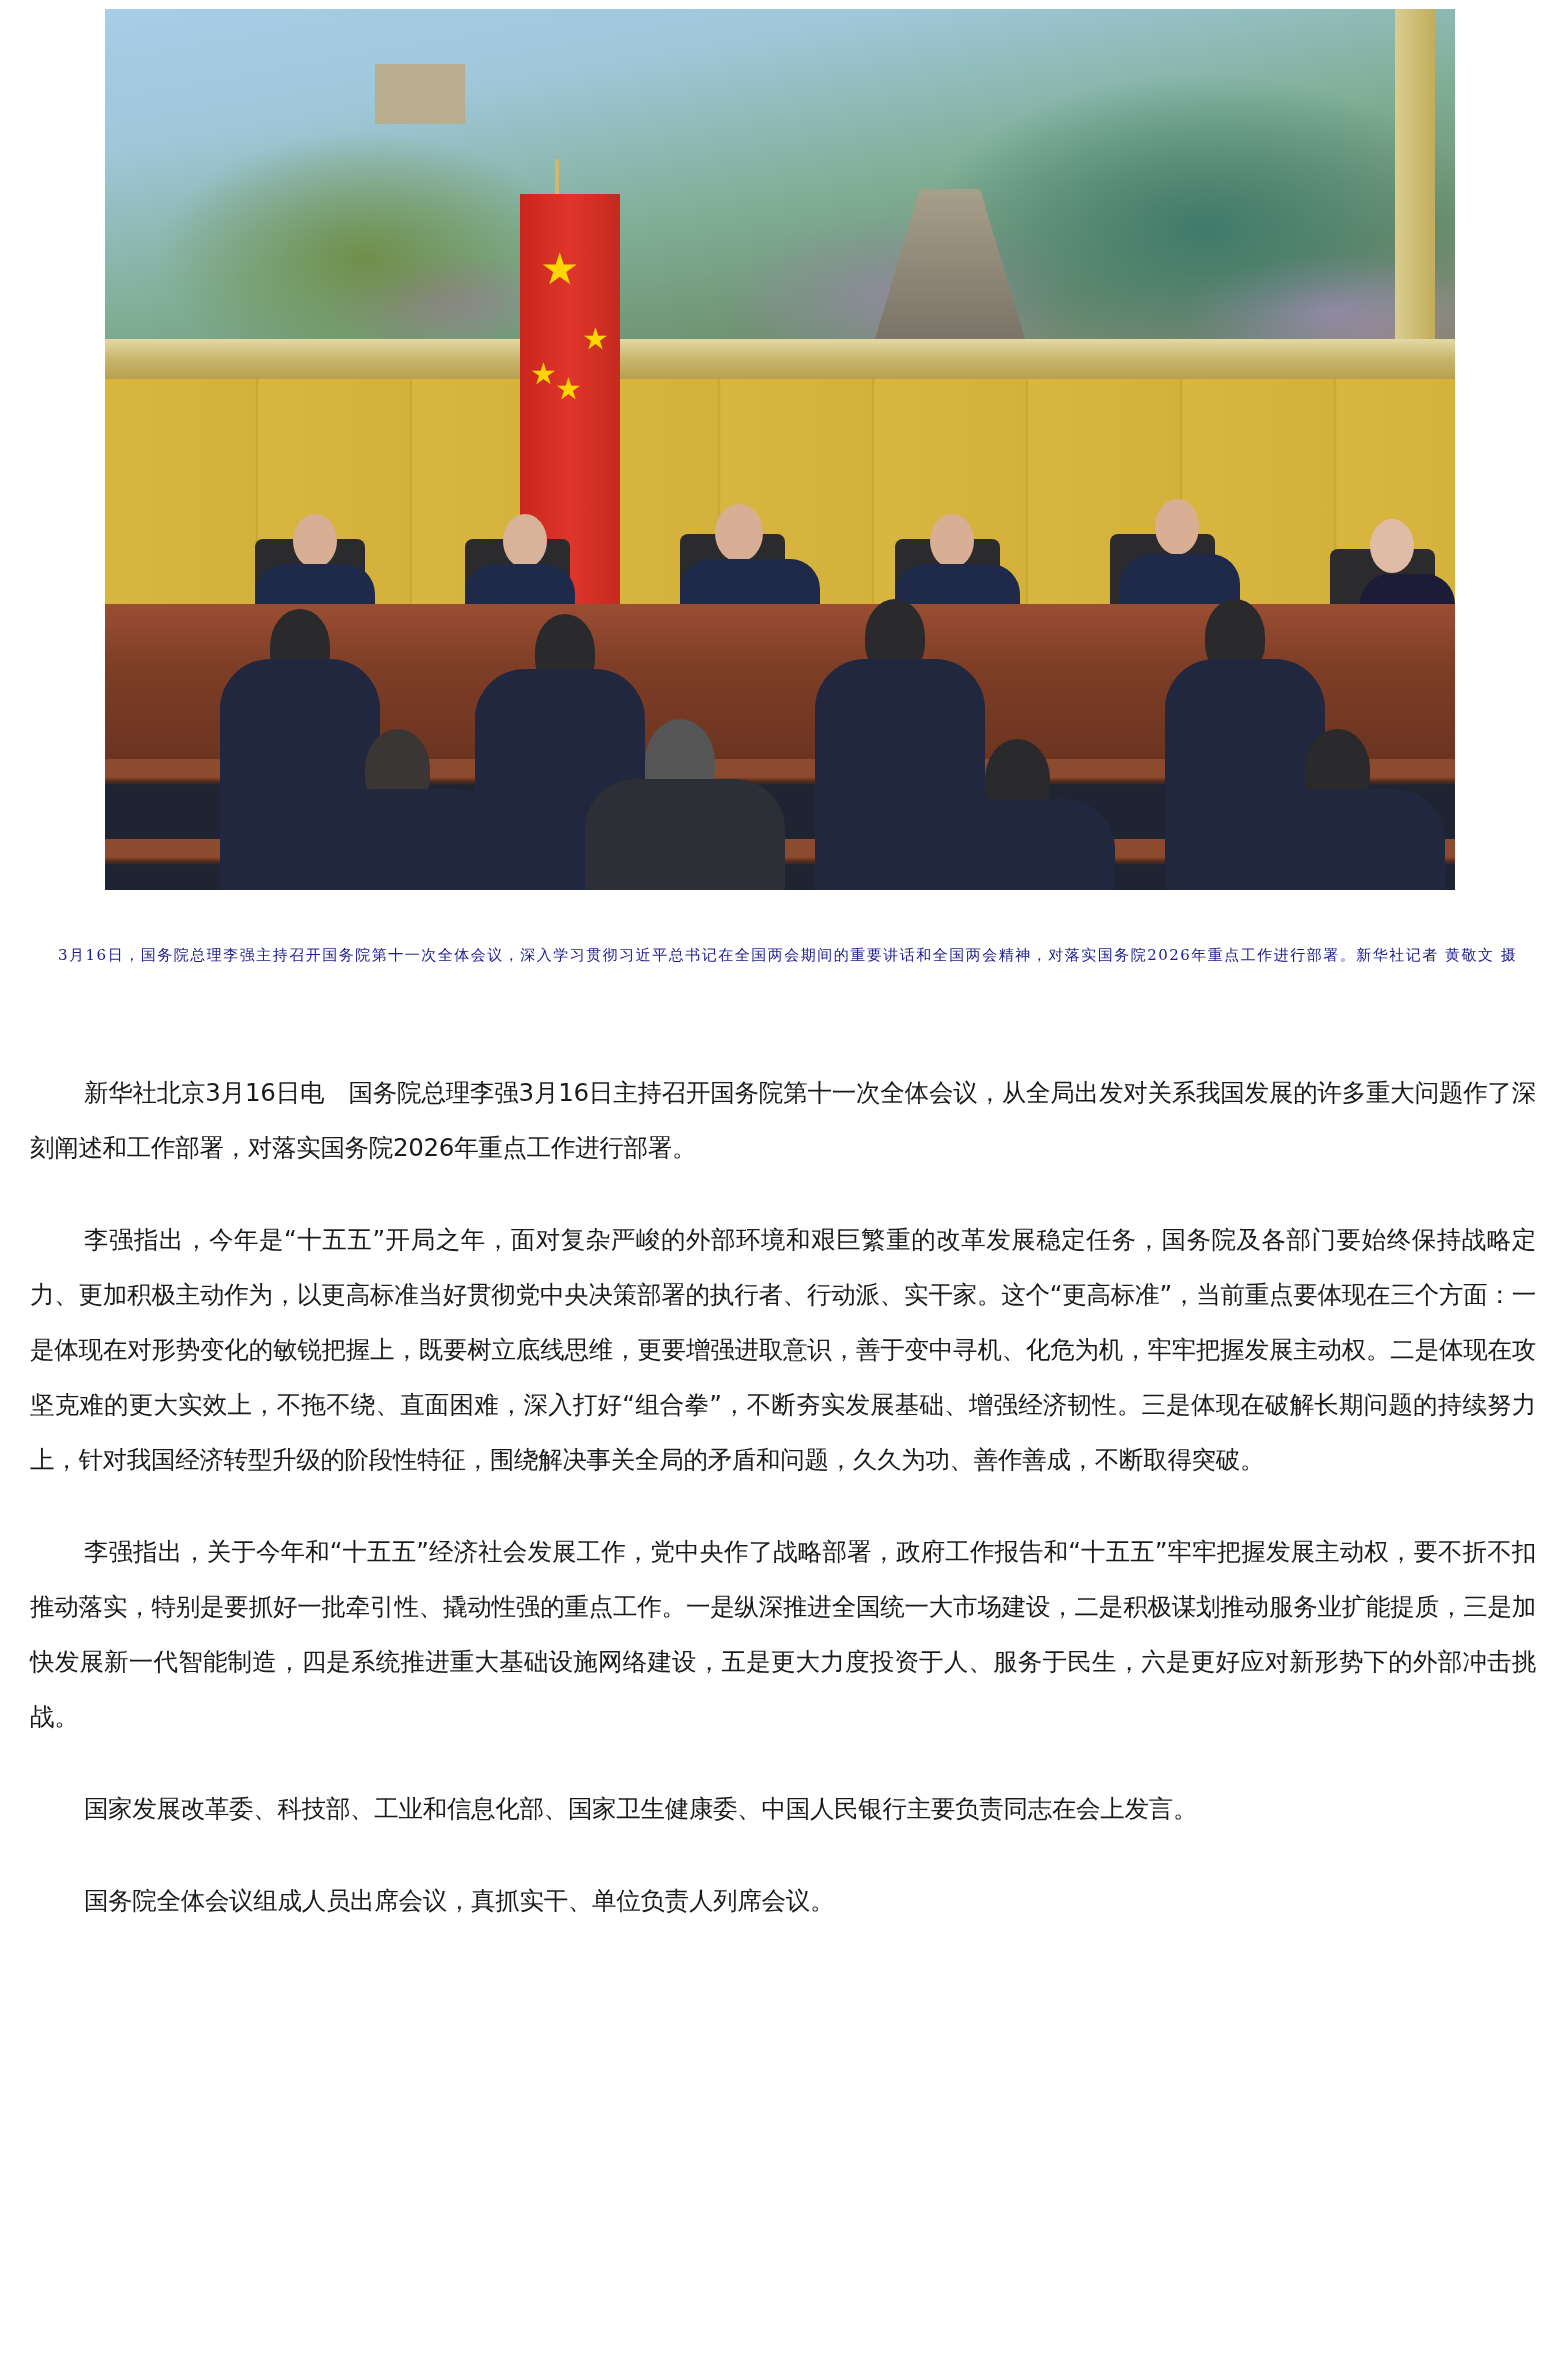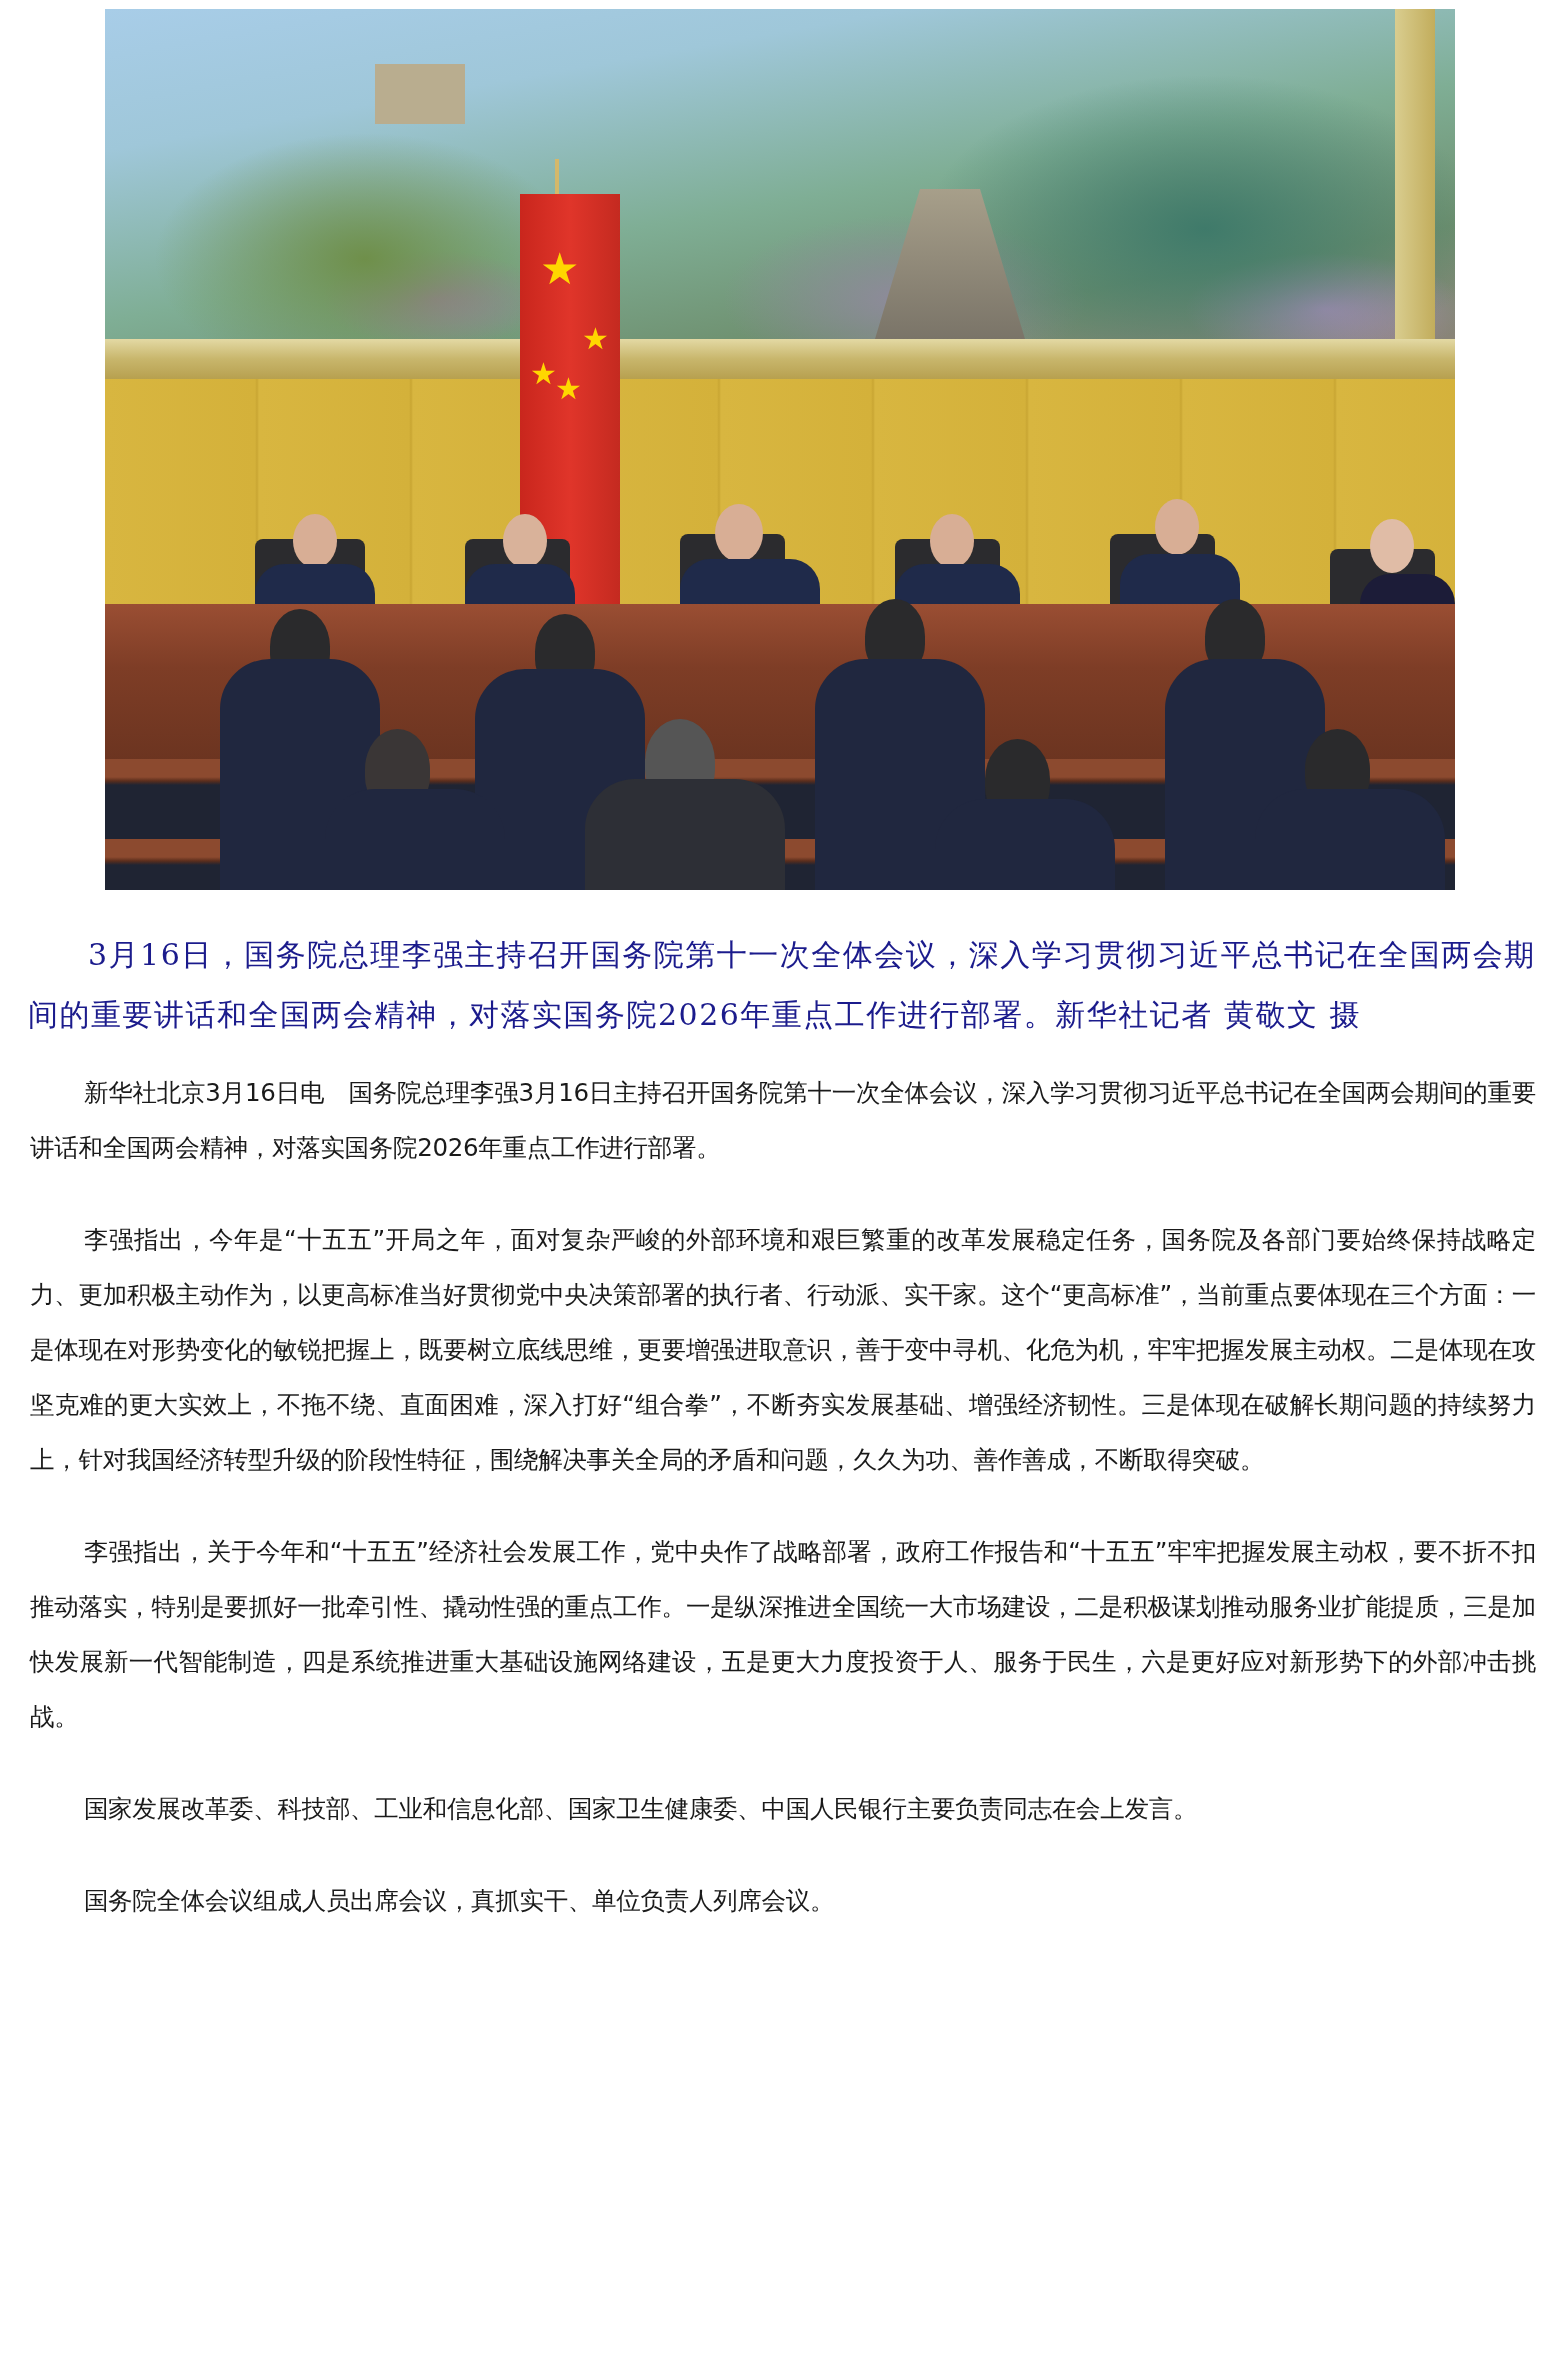--- a/index.html
+++ b/index.html
@@ -31,21 +31,21 @@
     background:linear-gradient(180deg,#9a4e33 0%,#7e3d26 40%,#6b3420 100%); }
   .rows { position:absolute; left:0; top:750px; width:1350px; height:131px;
     background:repeating-linear-gradient(180deg,#8c4a2f 0px,#8c4a2f 18px,#5a2d1c 22px,#1f2433 26px,#1f2433 80px); }
   .person { position:absolute; }
   .person .chair { position:absolute; background:#2b2b2e; border-radius:8px; }
   .person .head { position:absolute; border-radius:50%; background:#d8ae95; }
   .person .body { position:absolute; background:#1f2a4a; border-radius:30px 30px 0 0; }
   .aud { position:absolute; border-radius:50% 50% 40% 40%; background:#2a2a2c; }
   .aud-body { position:absolute; background:#20273f; border-radius:50px 50px 0 0; }
   .caption { position:absolute; left:28px; top:925px; width:1510px;
-    font-family:"DejaVu Serif","Liberation Serif",serif; color:#1b1b8c; font-size:30px; line-height:60px;
+    font-family:"DejaVu Serif","Liberation Serif",serif; color:#1b1b8c; font-size:15px; line-height:60px;
     text-indent:2em; letter-spacing:1.5px; }
   .body-text { position:absolute; left:30px; top:1065px; width:1506px; }
   .para { font-size:24.5px; line-height:55px; text-indent:2.2em; margin:0 0 37px 0; color:#1a1a1a;
           text-align:justify; font-family:"DejaVu Sans","Liberation Sans",sans-serif; letter-spacing:-0.3px; }
 </style>
 </head>
 <body>
 
 <div class="photo" title="国务院第十一次全体会议现场">
   <div class="painting">
@@ -111,18 +111,18 @@
   <div class="aud-body" style="left:480px;top:770px;width:200px;height:111px;background:#2d2f36;"></div>
   <div class="aud" style="left:880px;top:730px;width:65px;height:80px;"></div>
   <div class="aud-body" style="left:830px;top:790px;width:180px;height:91px;"></div>
   <div class="aud" style="left:1200px;top:720px;width:65px;height:80px;"></div>
   <div class="aud-body" style="left:1150px;top:780px;width:190px;height:101px;"></div>
 </div>
 
 <div class="caption">3月16日，国务院总理李强主持召开国务院第十一次全体会议，深入学习贯彻习近平总书记在全国两会期间的重要讲话和全国两会精神，对落实国务院2026年重点工作进行部署。新华社记者 黄敬文 摄</div>
 
 <div class="body-text">
-  <p class="para">新华社北京3月16日电　国务院总理李强3月16日主持召开国务院第十一次全体会议，深入学习贯彻习近平总书记在全国两会期间的重要讲话和全国两会精神，对落实国务院2026年重点工作进行部署。</p>
+  <p class="para">新华社北京3月16日电　国务院总理李强3月16日主持召开国务院第十一次全体会议，从全局出发对关系我国发展的许多重大问题作了深刻阐述和工作部署，对落实国务院2026年重点工作进行部署。</p>
   <p class="para">李强指出，今年是“十五五”开局之年，面对复杂严峻的外部环境和艰巨繁重的改革发展稳定任务，国务院及各部门要始终保持战略定力、更加积极主动作为，以更高标准当好贯彻党中央决策部署的执行者、行动派、实干家。这个“更高标准”，当前重点要体现在三个方面：一是体现在对形势变化的敏锐把握上，既要树立底线思维，更要增强进取意识，善于变中寻机、化危为机，牢牢把握发展主动权。二是体现在攻坚克难的更大实效上，不拖不绕、直面困难，深入打好“组合拳”，不断夯实发展基础、增强经济韧性。三是体现在破解长期问题的持续努力上，针对我国经济转型升级的阶段性特征，围绕解决事关全局的矛盾和问题，久久为功、善作善成，不断取得突破。</p>
   <p class="para">李强指出，关于今年和“十五五”经济社会发展工作，党中央作了战略部署，政府工作报告和“十五五”牢牢把握发展主动权，要不折不扣推动落实，特别是要抓好一批牵引性、撬动性强的重点工作。一是纵深推进全国统一大市场建设，二是积极谋划推动服务业扩能提质，三是加快发展新一代智能制造，四是系统推进重大基础设施网络建设，五是更大力度投资于人、服务于民生，六是更好应对新形势下的外部冲击挑战。</p>
   <p class="para">国家发展改革委、科技部、工业和信息化部、国家卫生健康委、中国人民银行主要负责同志在会上发言。</p>
   <p class="para">国务院全体会议组成人员出席会议，真抓实干、单位负责人列席会议。</p>
 </div>
 
 </body></html>

